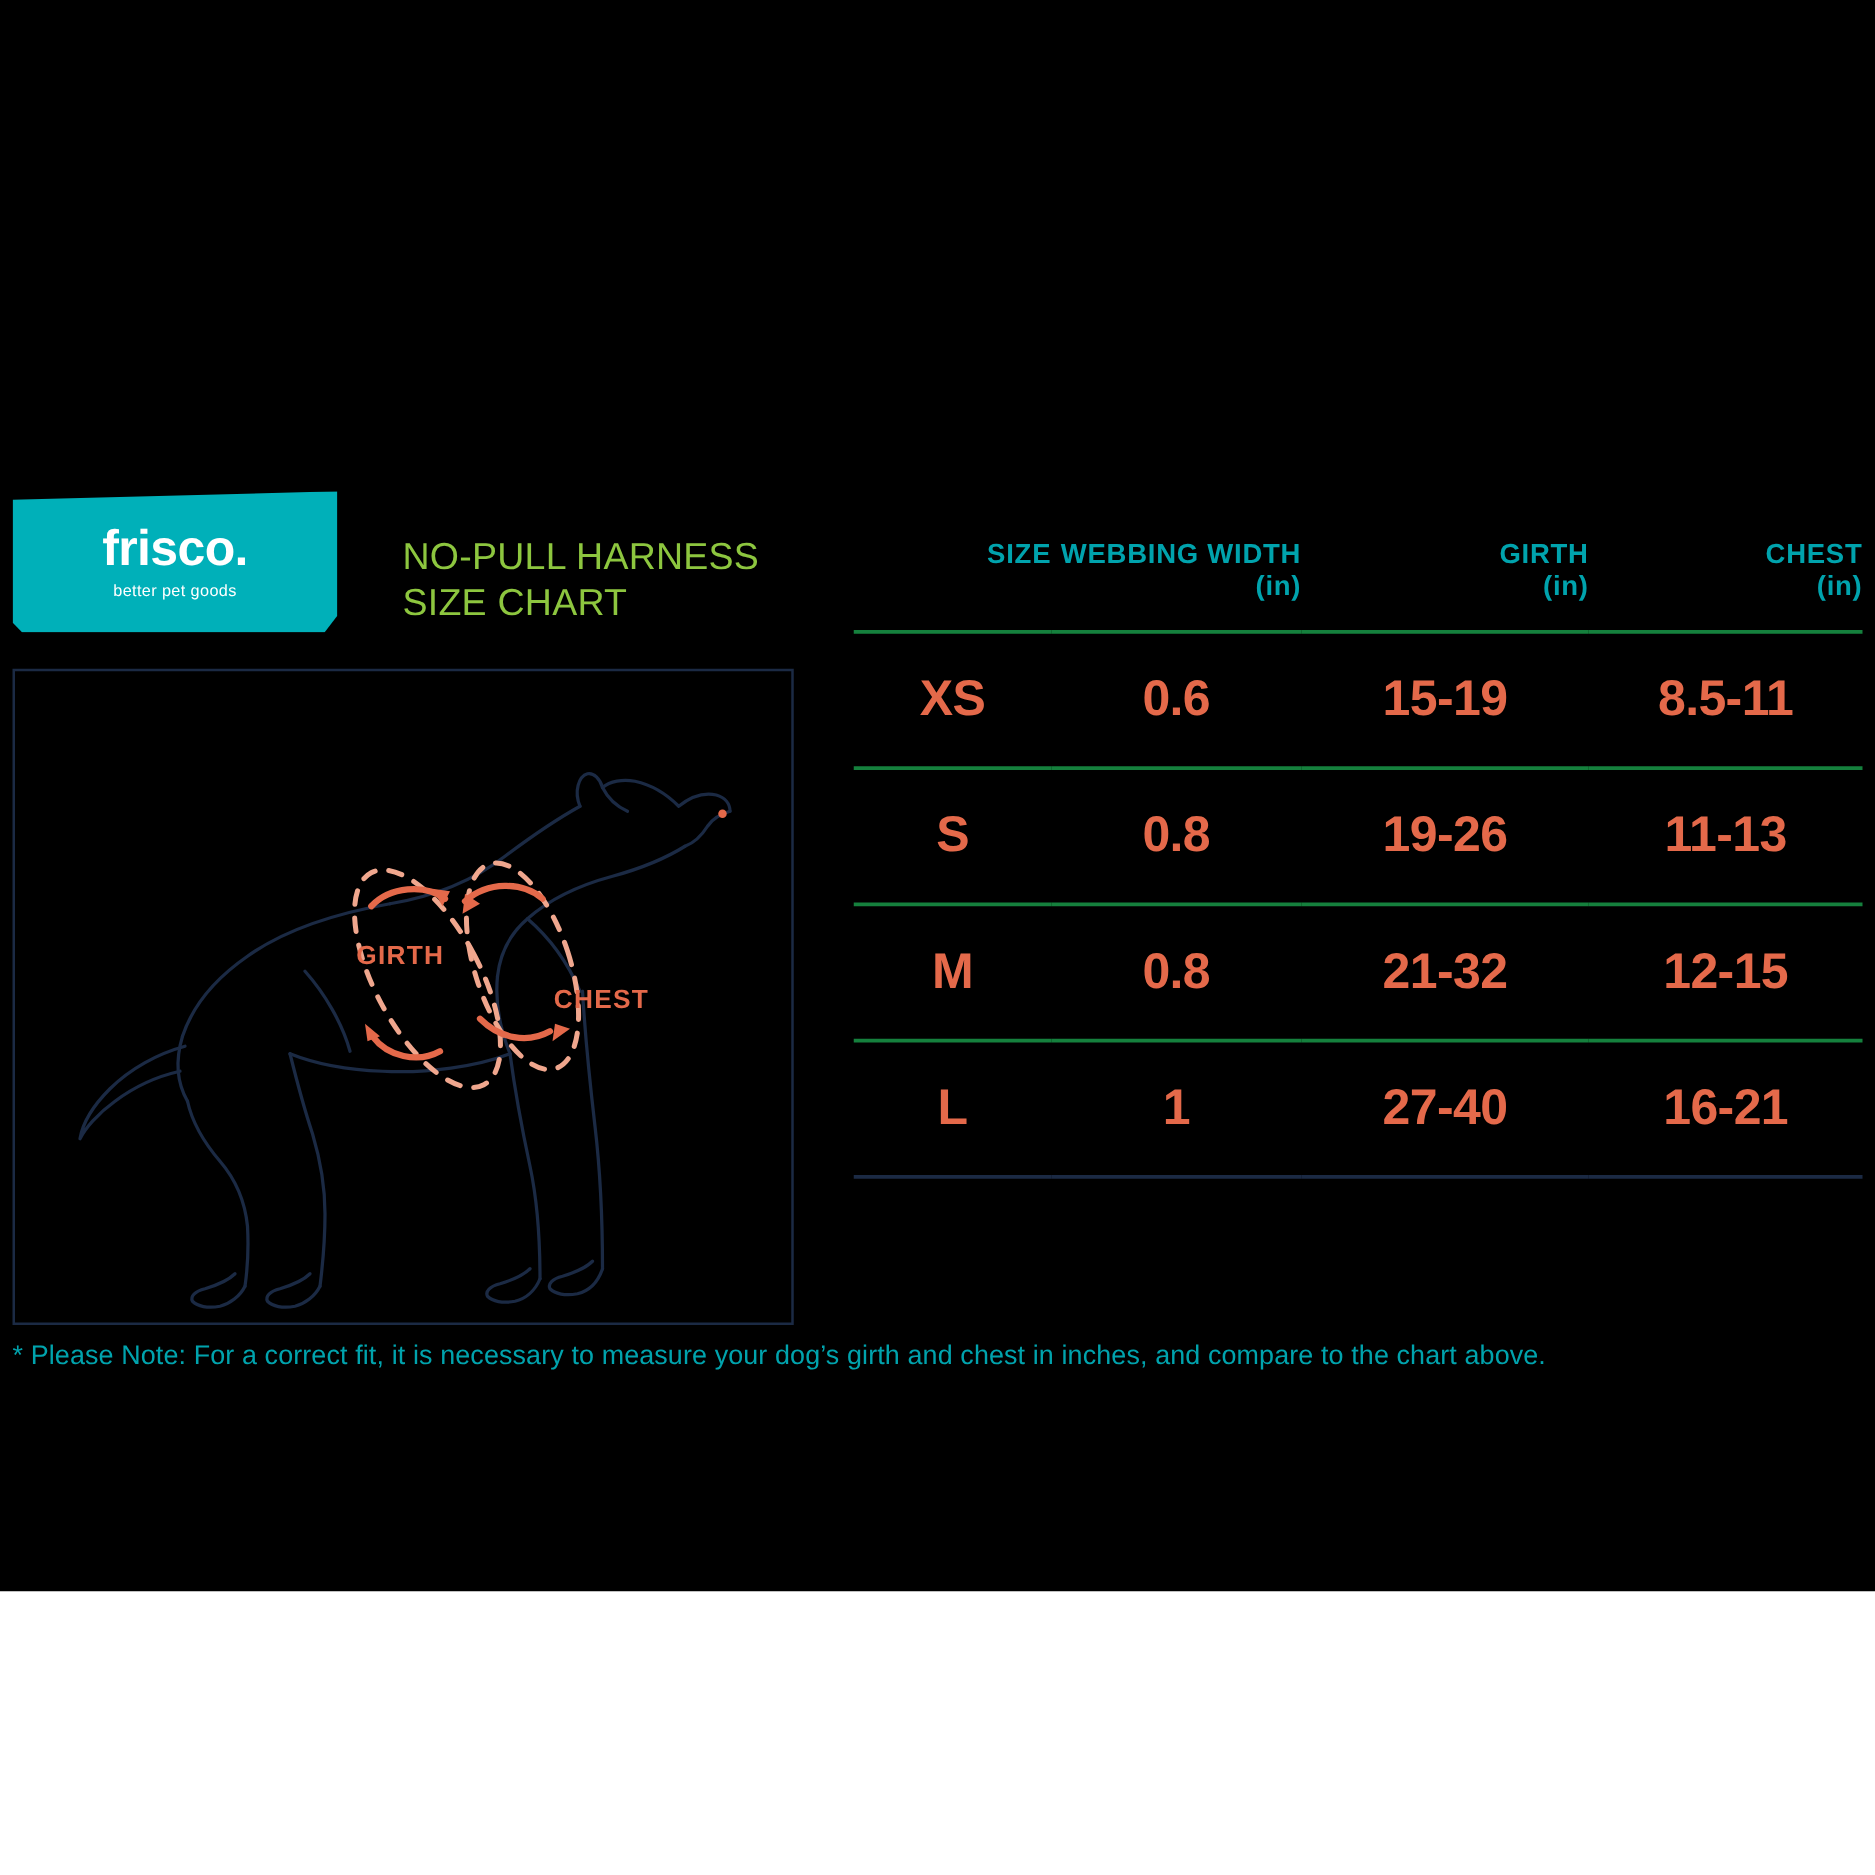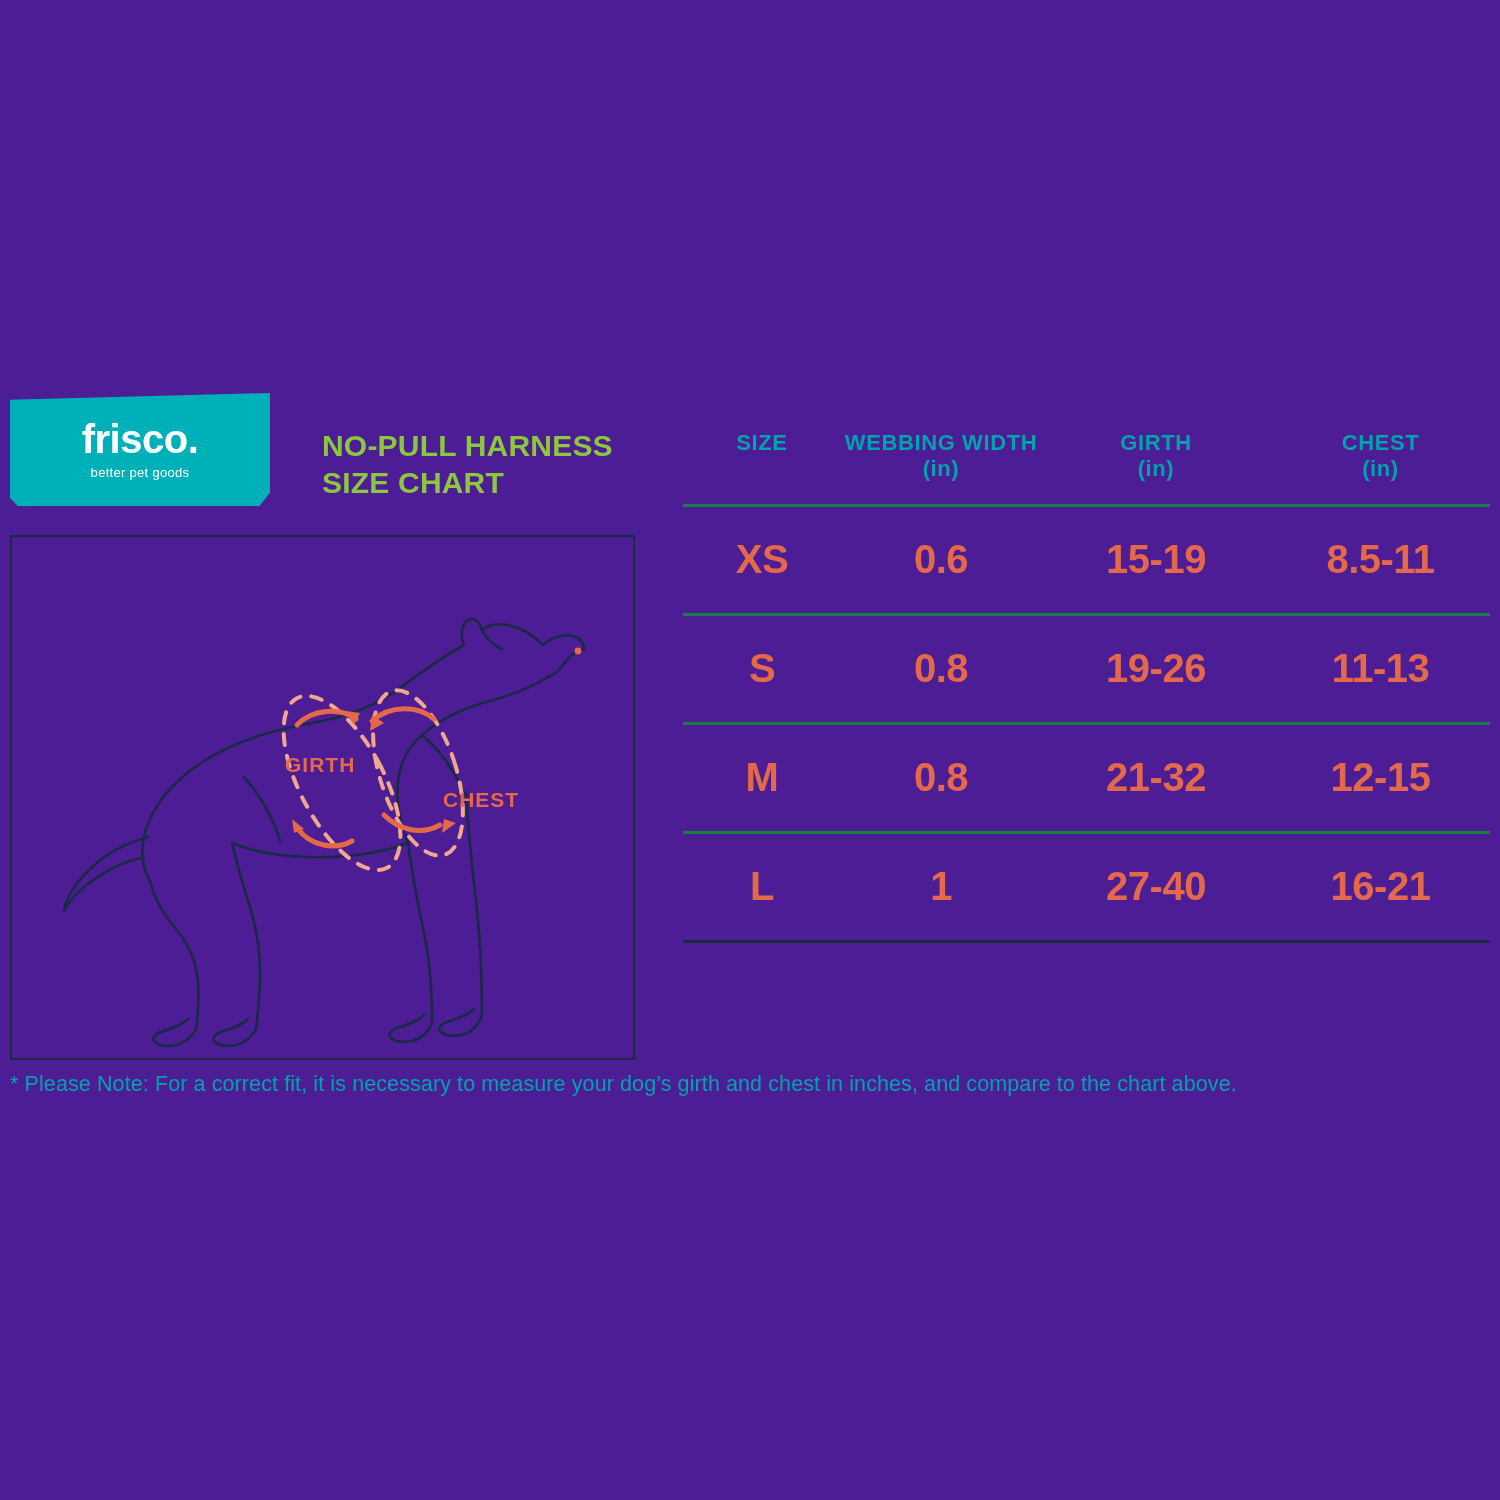--- a/index.html
+++ b/index.html
@@ -12,22 +12,22 @@
     height: 1500px;
     font-family: "Liberation Sans", sans-serif;
     position: relative;
     overflow: hidden;
   }
   .sheet {
     position: absolute;
     left: 0;
     top: 0;
     width: 1500px;
-    height: 1500px;
-    background: #4c1d95;
+    height: 1273px;
+    background: #000000;
   }
 
   
   .header-zone {
     position: absolute;
     left: 0;
     top: 378px;
     width: 1500px;
     height: 150px;
   }
@@ -57,21 +57,21 @@
     letter-spacing: 0.3px;
     margin-top: 6px;
   }
   .chart-title {
     position: absolute;
     left: 322px;
     top: 50px;
     width: 330px;
     color: #8dc63f;
     font-size: 30px;
-    font-weight: bold;
+    font-weight: normal;
     line-height: 1.22;
     letter-spacing: 0.2px;
   }
 
   
   .diagram-box {
     position: absolute;
     left: 10px;
     top: 535px;
     width: 625px;
@@ -105,21 +105,21 @@
     table-layout: fixed;
   }
   table.size-chart th {
     color: #00a3ad;
     font-size: 22px;
     font-weight: bold;
     letter-spacing: 0.6px;
     line-height: 1.18;
     padding: 0 0 22px 0;
     vertical-align: top;
-    text-align: center;
+    text-align: right;
   }
   table.size-chart th .unit {
     display: block;
     font-size: 22px;
     font-weight: bold;
   }
   table.size-chart td {
     color: #e4694a;
     font-size: 40px;
     font-weight: bold;

